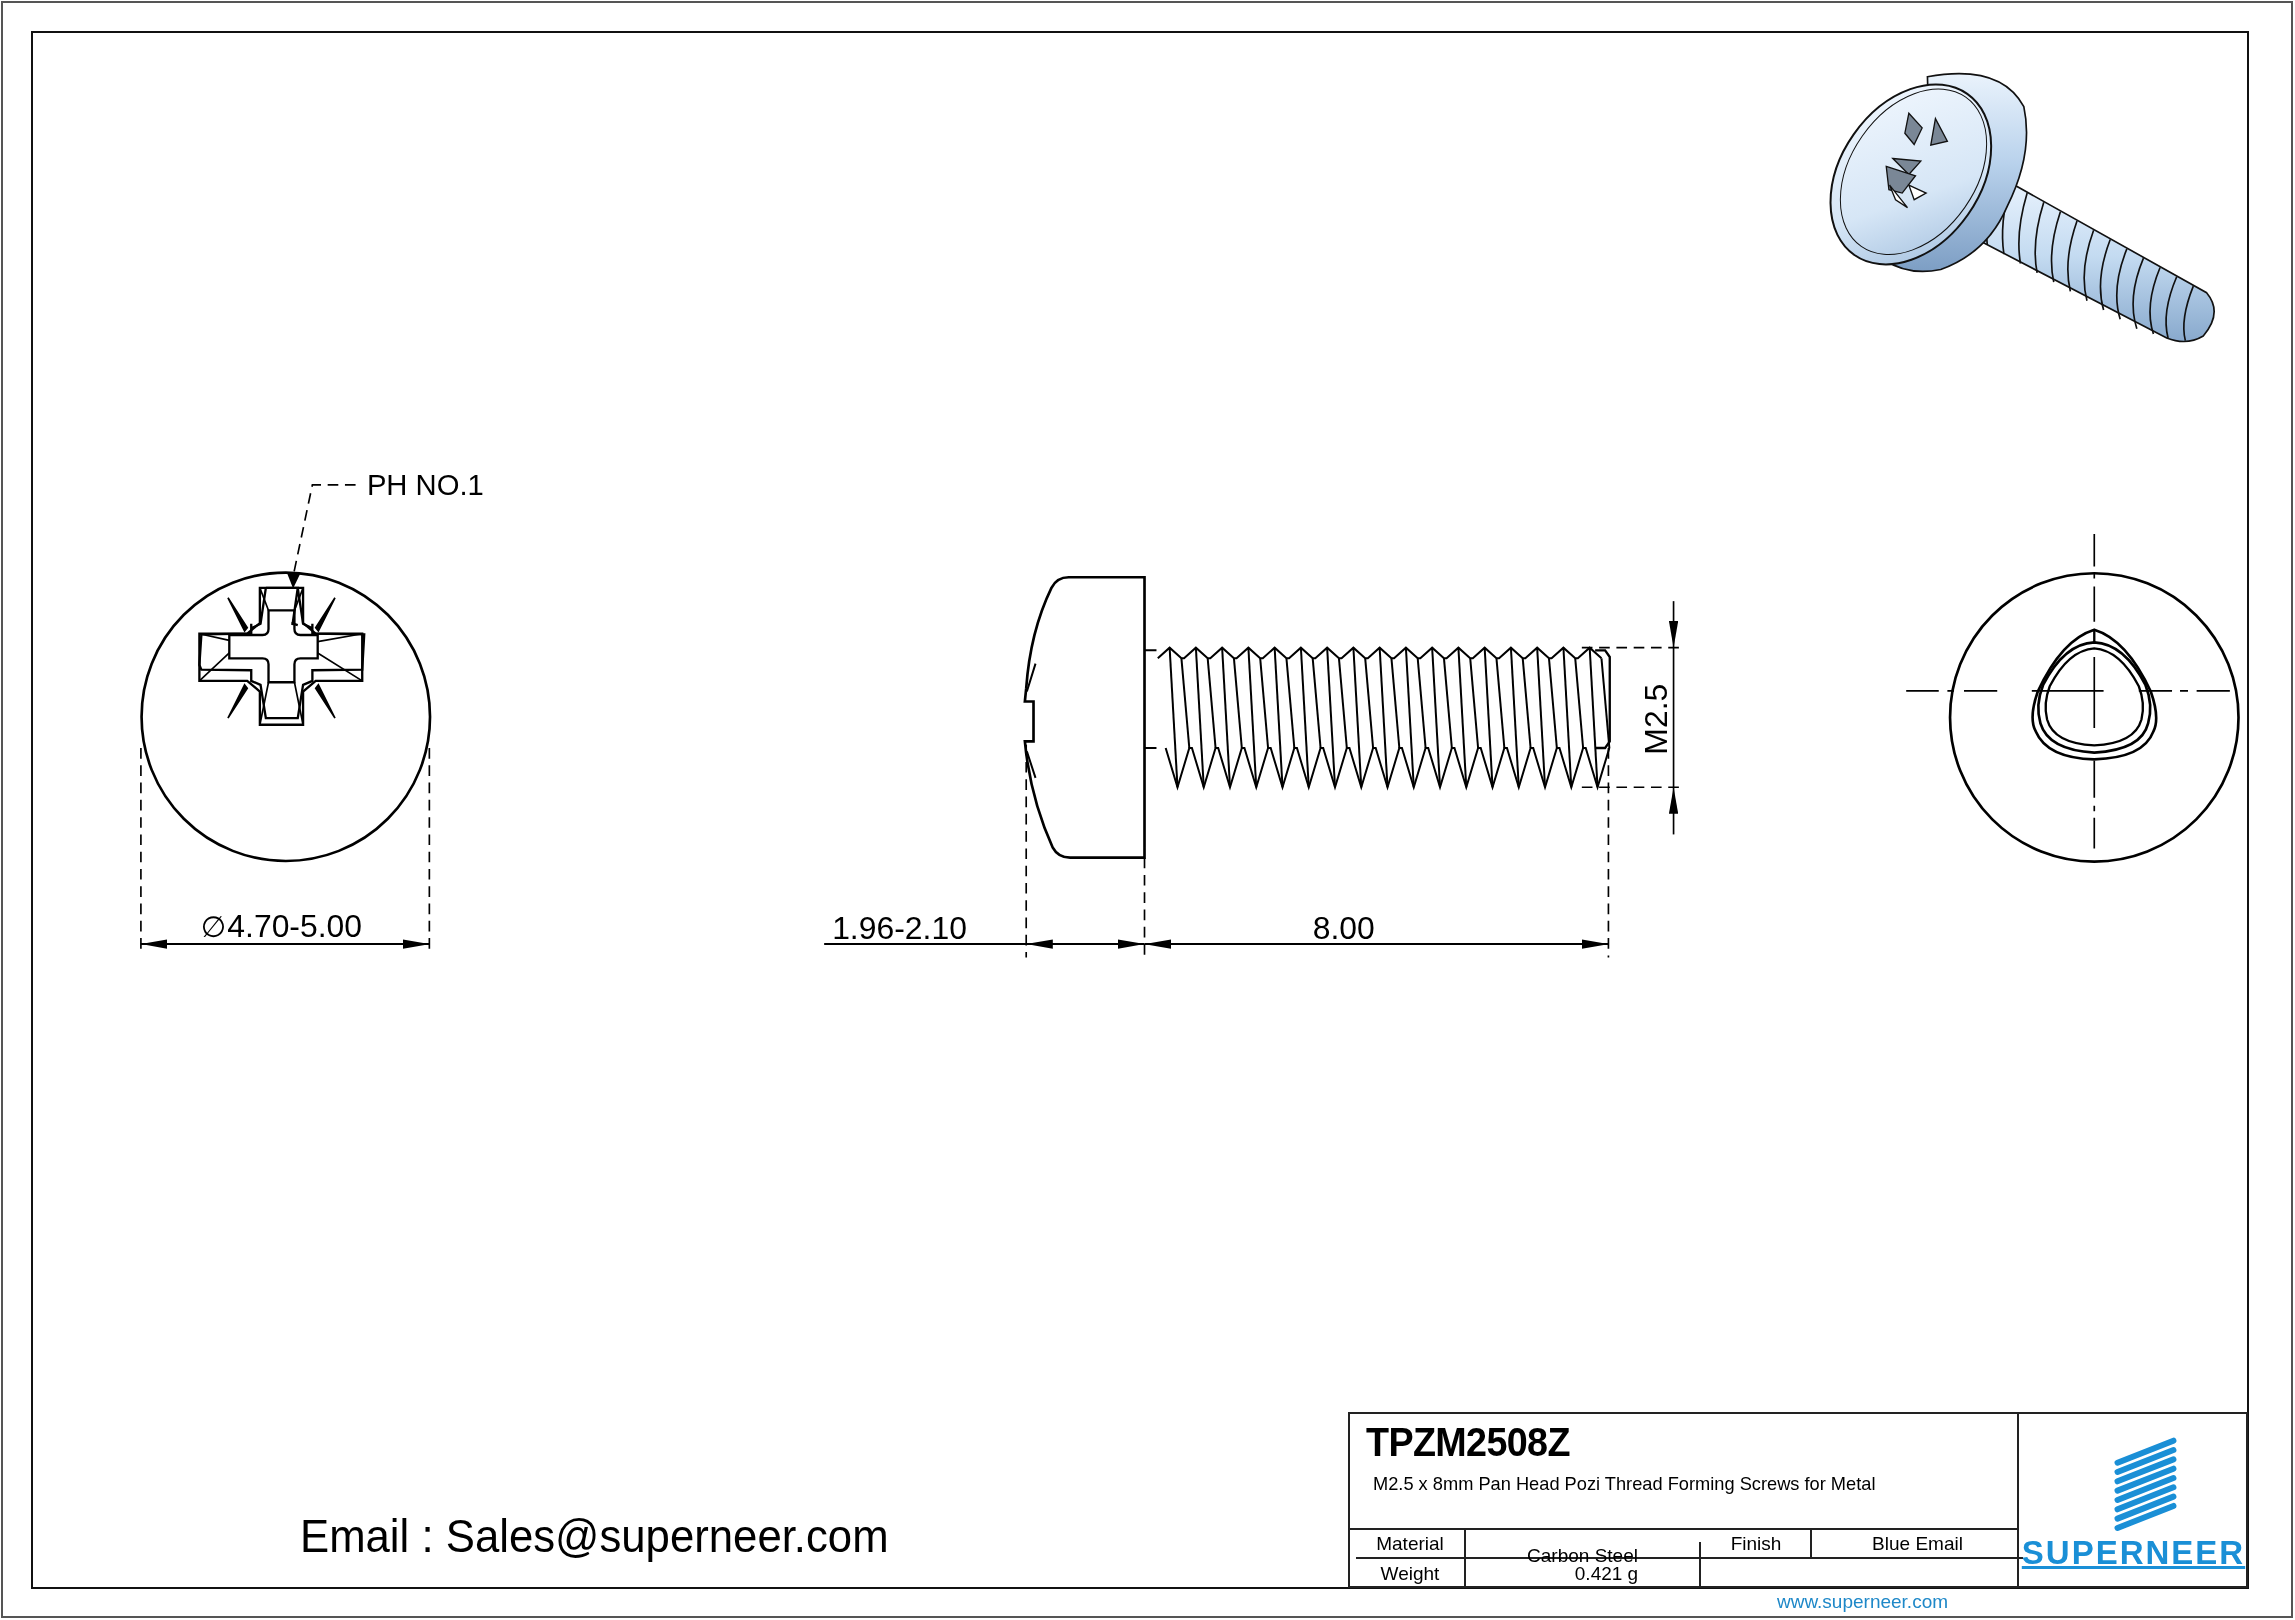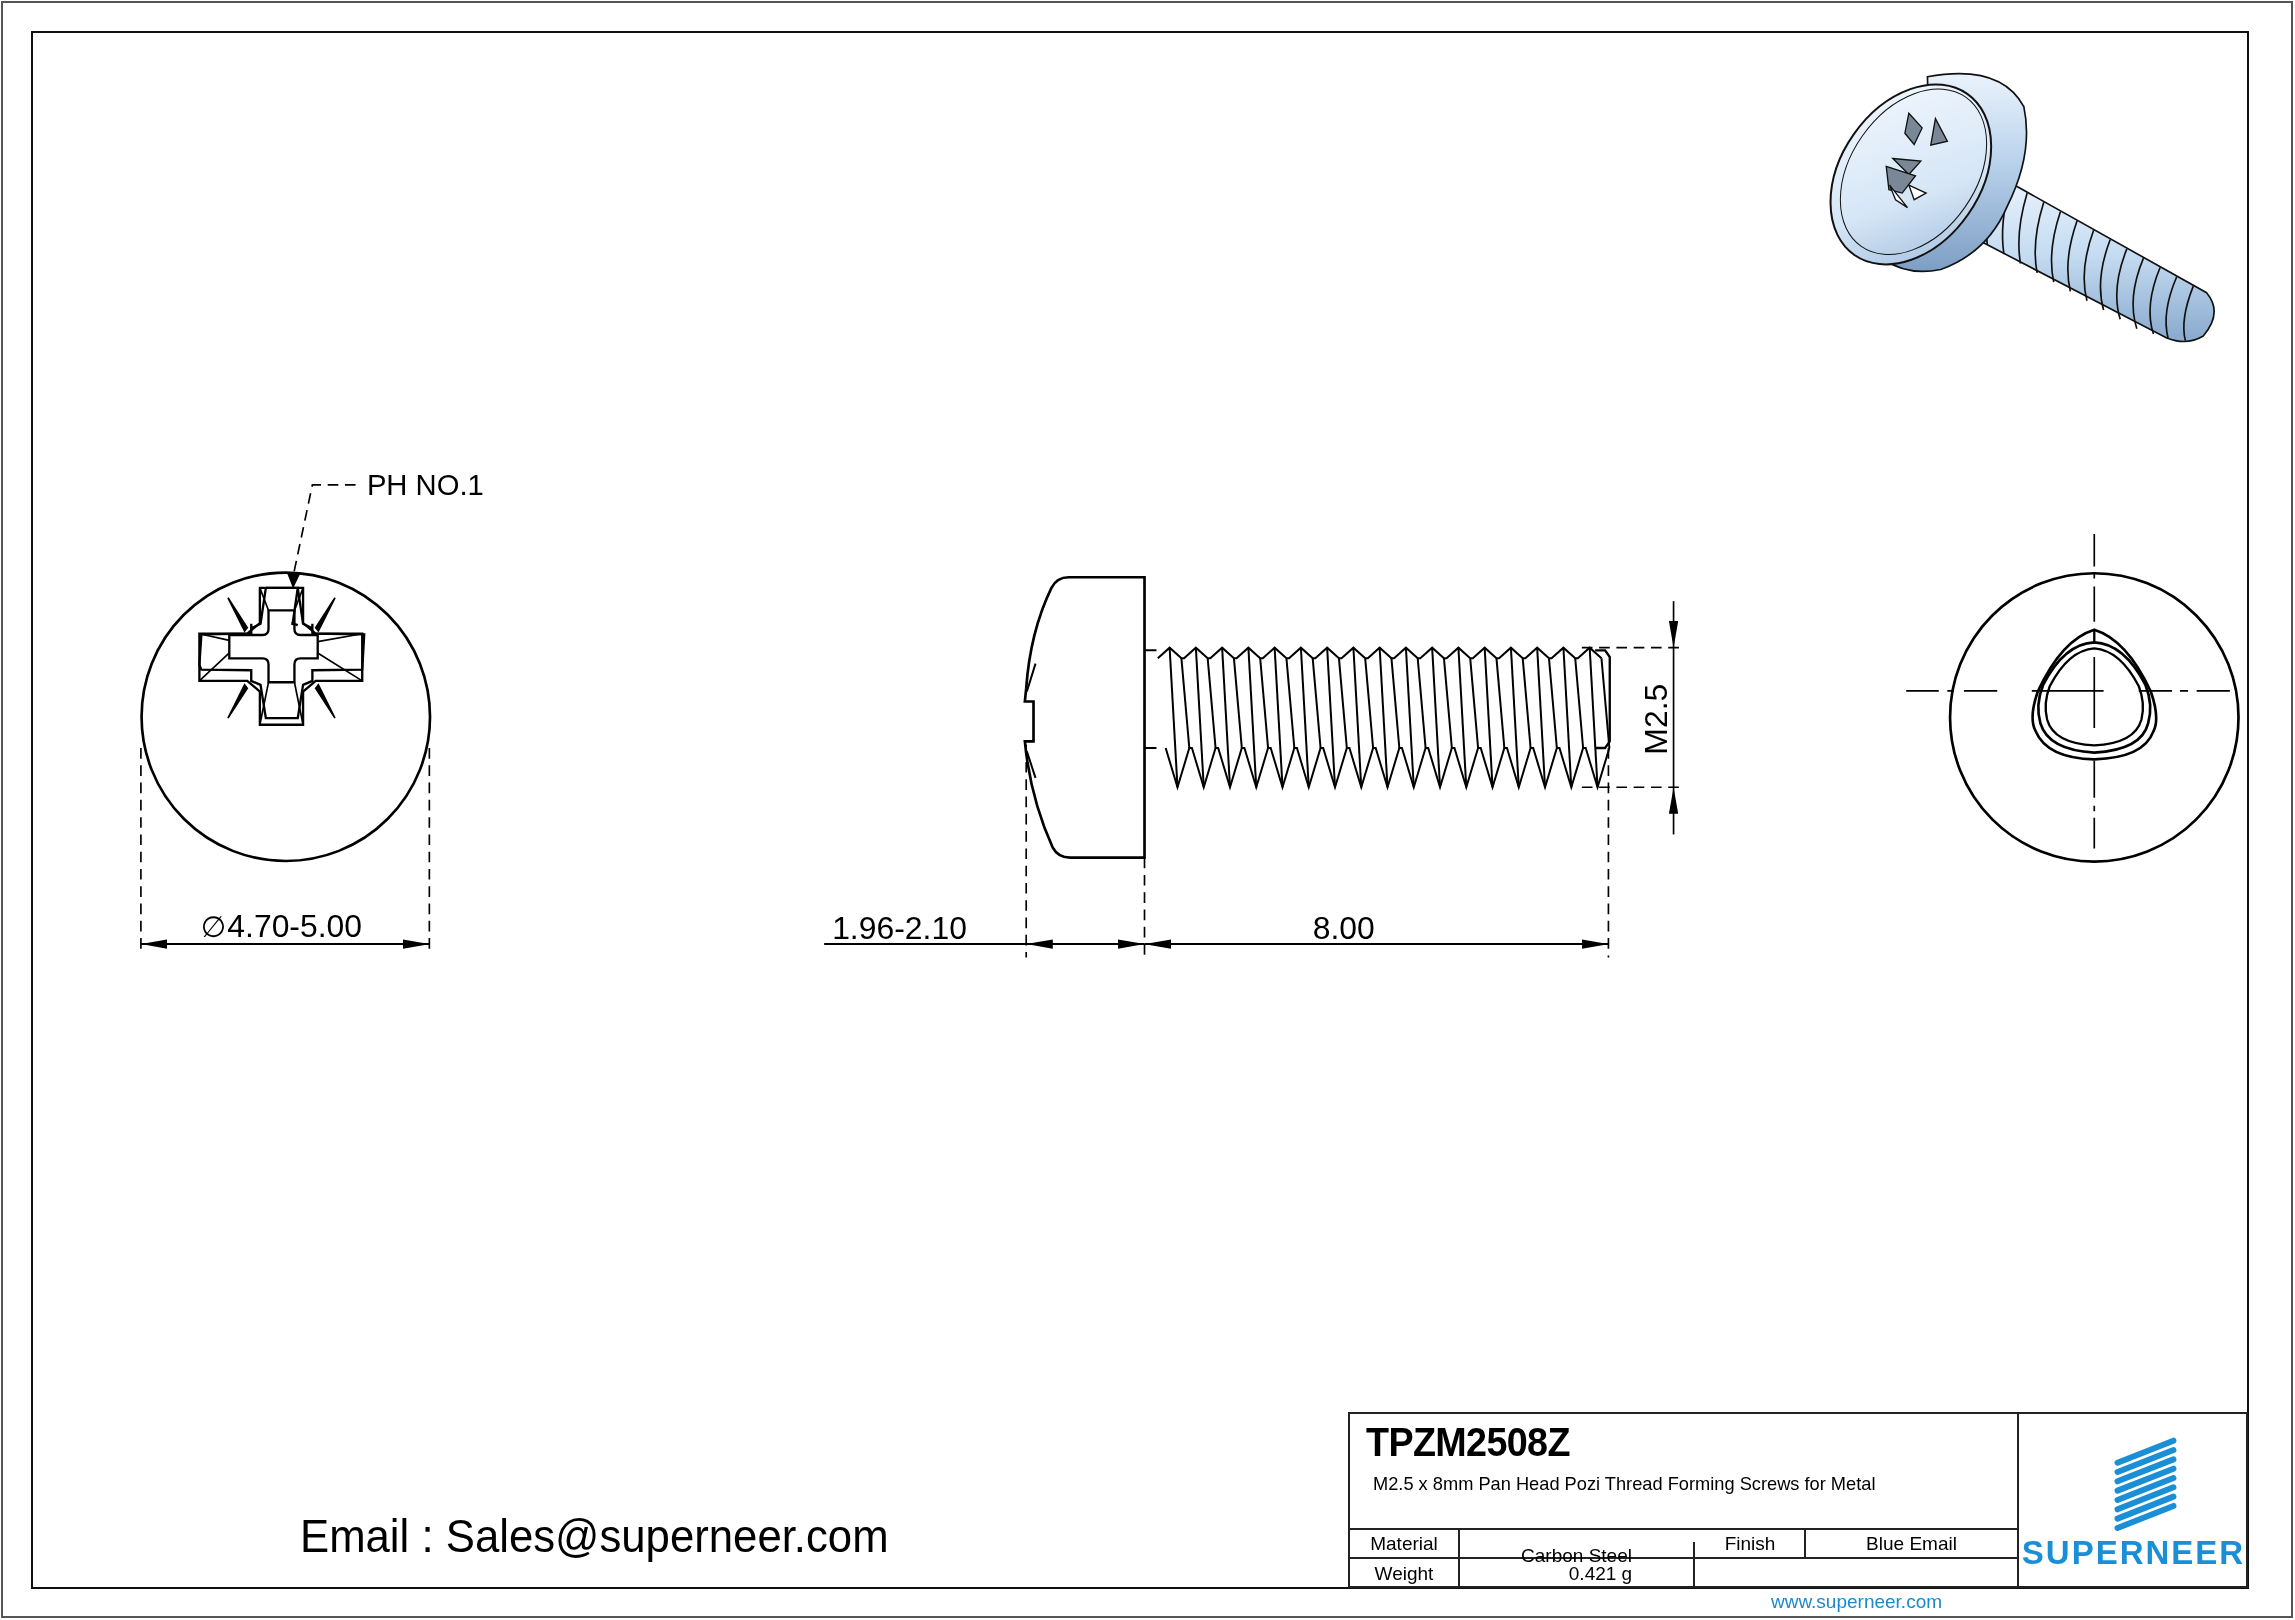--- a/index.html
+++ b/index.html
@@ -16,30 +16,30 @@
   .title-block { position: absolute; left: 1348px; top: 1412px; width: 900px; height: 176px;
                  border: 2.7px solid #222; box-sizing: border-box; background: #fff; }
   .tb-left { position: absolute; left: 0; top: 0; width: 669px; height: 100%;
              border-right: 2px solid #222; box-sizing: border-box; }
   .tb-code { position: absolute; left: 16px; top: 5.3px; font-size: 41px; font-weight: bold;
              letter-spacing: -0.7px; transform: scaleX(0.92); transform-origin: left top; }
   .tb-desc { position: absolute; left: 22.6px; top: 59px; font-size: 19px; white-space: nowrap;
              transform: scaleX(0.96); transform-origin: left top; }
   .tb-table { position: absolute; left: 0; top: 114px; width: 667px; height: 59px;
               border-top: 2.7px solid #222; box-sizing: border-box; }
-  .tb-row { position: absolute; left: 0; width: 100%; box-sizing: border-box; }
+  .tb-row { position: absolute; left: 6px; width: 100%; box-sizing: border-box; }
   .tb-row.r1 { top: 0; height: 29px; border-bottom: 2px solid #222; }
   .tb-row.r2 { top: 29px; height: 29px; }
   .cell { position: absolute; top: 0; height: 100%; display: flex; align-items: center;
           justify-content: center; font-size: 19px; box-sizing: border-box; white-space: nowrap; }
   .cell.bordered { border-right: 2px solid #222; }
   .cell.link { color: #1e88c8; }
   .tb-right { position: absolute; left: 669px; top: 0; width: 229px; height: 100%; }
   .brand-name { position: absolute; left: 0; width: 100%; top: 120px; text-align: center;
-                font-size: 33px; font-weight: bold; color: #1a8fd6; letter-spacing: 2px; }
+                font-size: 33px; font-weight: bold; color: #1a8fd6; letter-spacing: 2px; text-decoration: underline; }
 
   .email { position: absolute; left: 300px; top: 1508px; font-size: 47px; white-space: nowrap;
            transform: scaleX(0.93); transform-origin: left top; }
 </style>
 </head>
 <body>
 
 <div id="sheet">
   <div class="outer-border"></div>
   <div class="inner-border"></div>

